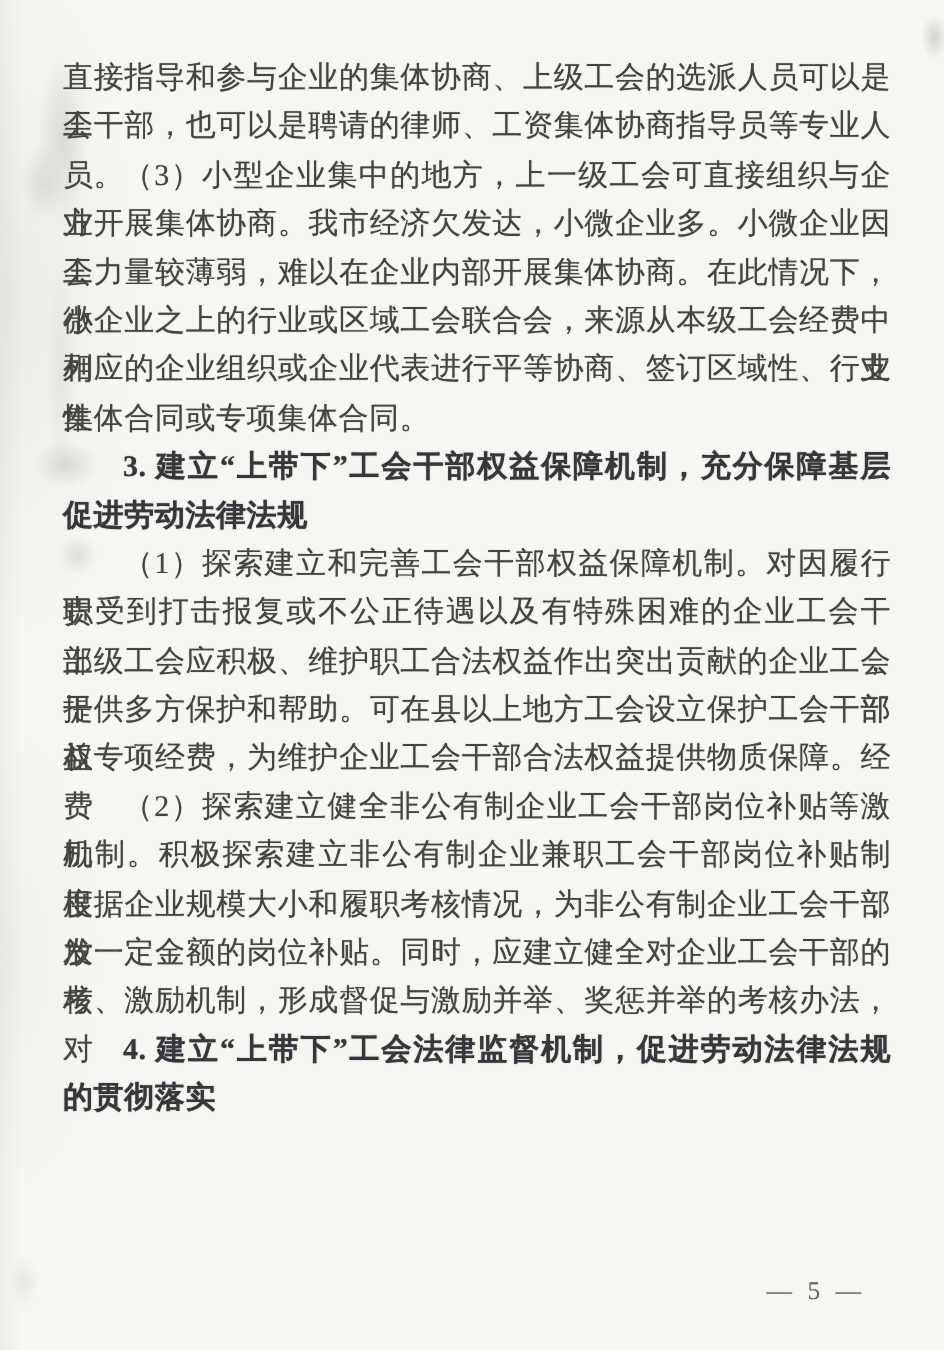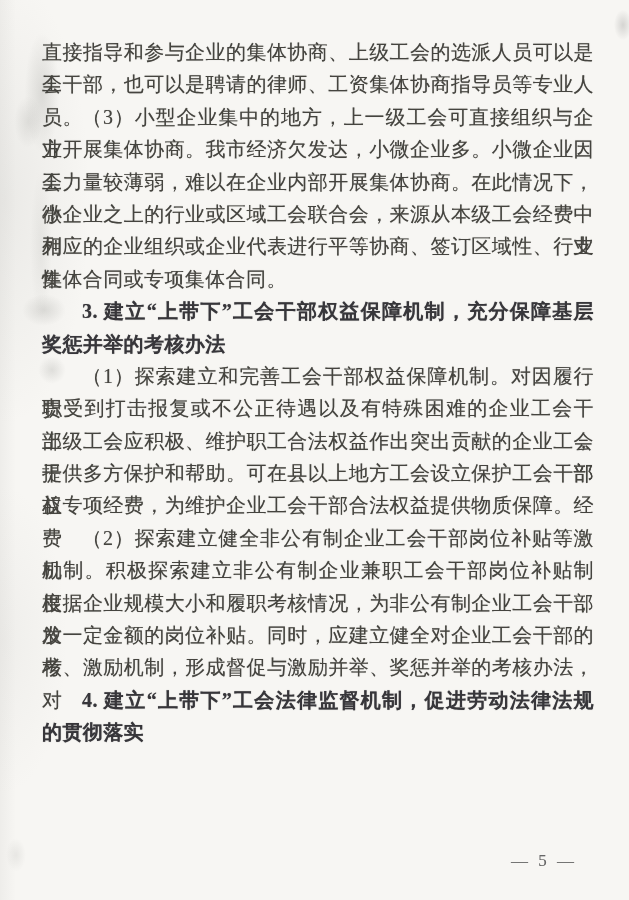--- a/index.html
+++ b/index.html
@@ -90,21 +90,21 @@
   <div class="content" id="lines-container">
       <div class="line">直接指导和参与企业的集体协商、上级工会的选派人员可以是工</div>
       <div class="line last">会干部，也可以是聘请的律师、工资集体协商指导员等专业人员。</div>
       <div class="line indent">（3）小型企业集中的地方，上一级工会可直接组织与企业</div>
       <div class="line">方开展集体协商。我市经济欠发达，小微企业多。小微企业因工</div>
       <div class="line">会力量较薄弱，难以在企业内部开展集体协商。在此情况下，小</div>
       <div class="line">微企业之上的行业或区域工会联合会，来源从本级工会经费中列支</div>
       <div class="line">相应的企业组织或企业代表进行平等协商、签订区域性、行业性</div>
       <div class="line last">集体合同或专项集体合同。</div>
       <div class="line bold indent">3. 建立“上带下”工会干部权益保障机制，充分保障基层</div>
-      <div class="line bold last">奖惩并举的考核办法</div>
+      <div class="line bold last">促进劳动法律法规</div>
       <div class="line indent">（1）探索建立和完善工会干部权益保障机制。对因履行职</div>
       <div class="line">责受到打击报复或不公正待遇以及有特殊困难的企业工会干部，</div>
       <div class="line">上级工会应积极、维护职工合法权益作出突出贡献的企业工会干部</div>
       <div class="line">提供多方保护和帮助。可在县以上地方工会设立保护工会干部权</div>
       <div class="line">益专项经费，为维护企业工会干部合法权益提供物质保障。经费</div>
       <div class="line indent">（2）探索建立健全非公有制企业工会干部岗位补贴等激励</div>
       <div class="line">机制。积极探索建立非公有制企业兼职工会干部岗位补贴制度，</div>
       <div class="line">根据企业规模大小和履职考核情况，为非公有制企业工会干部发</div>
       <div class="line">放一定金额的岗位补贴。同时，应建立健全对企业工会干部的考</div>
       <div class="line">核、激励机制，形成督促与激励并举、奖惩并举的考核办法，对</div>

